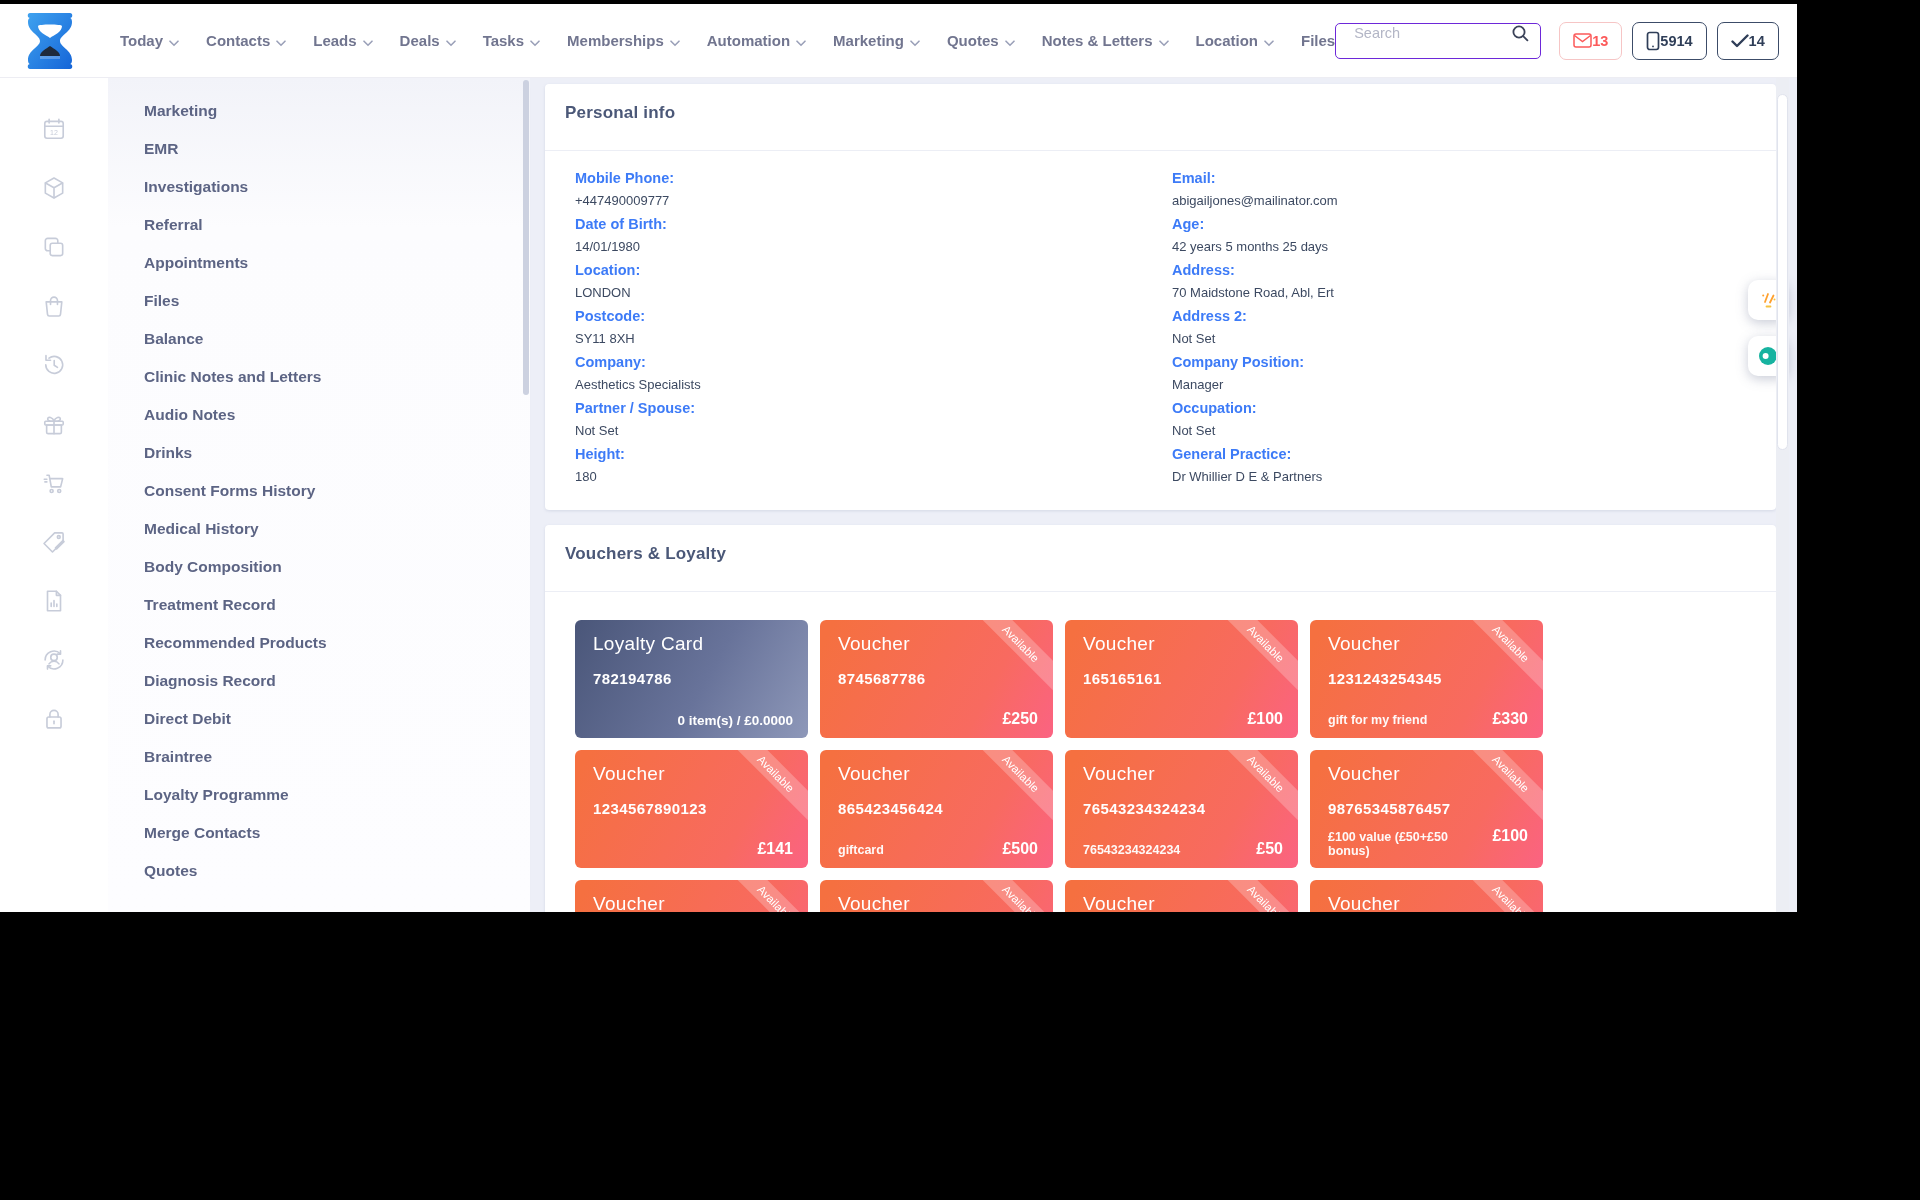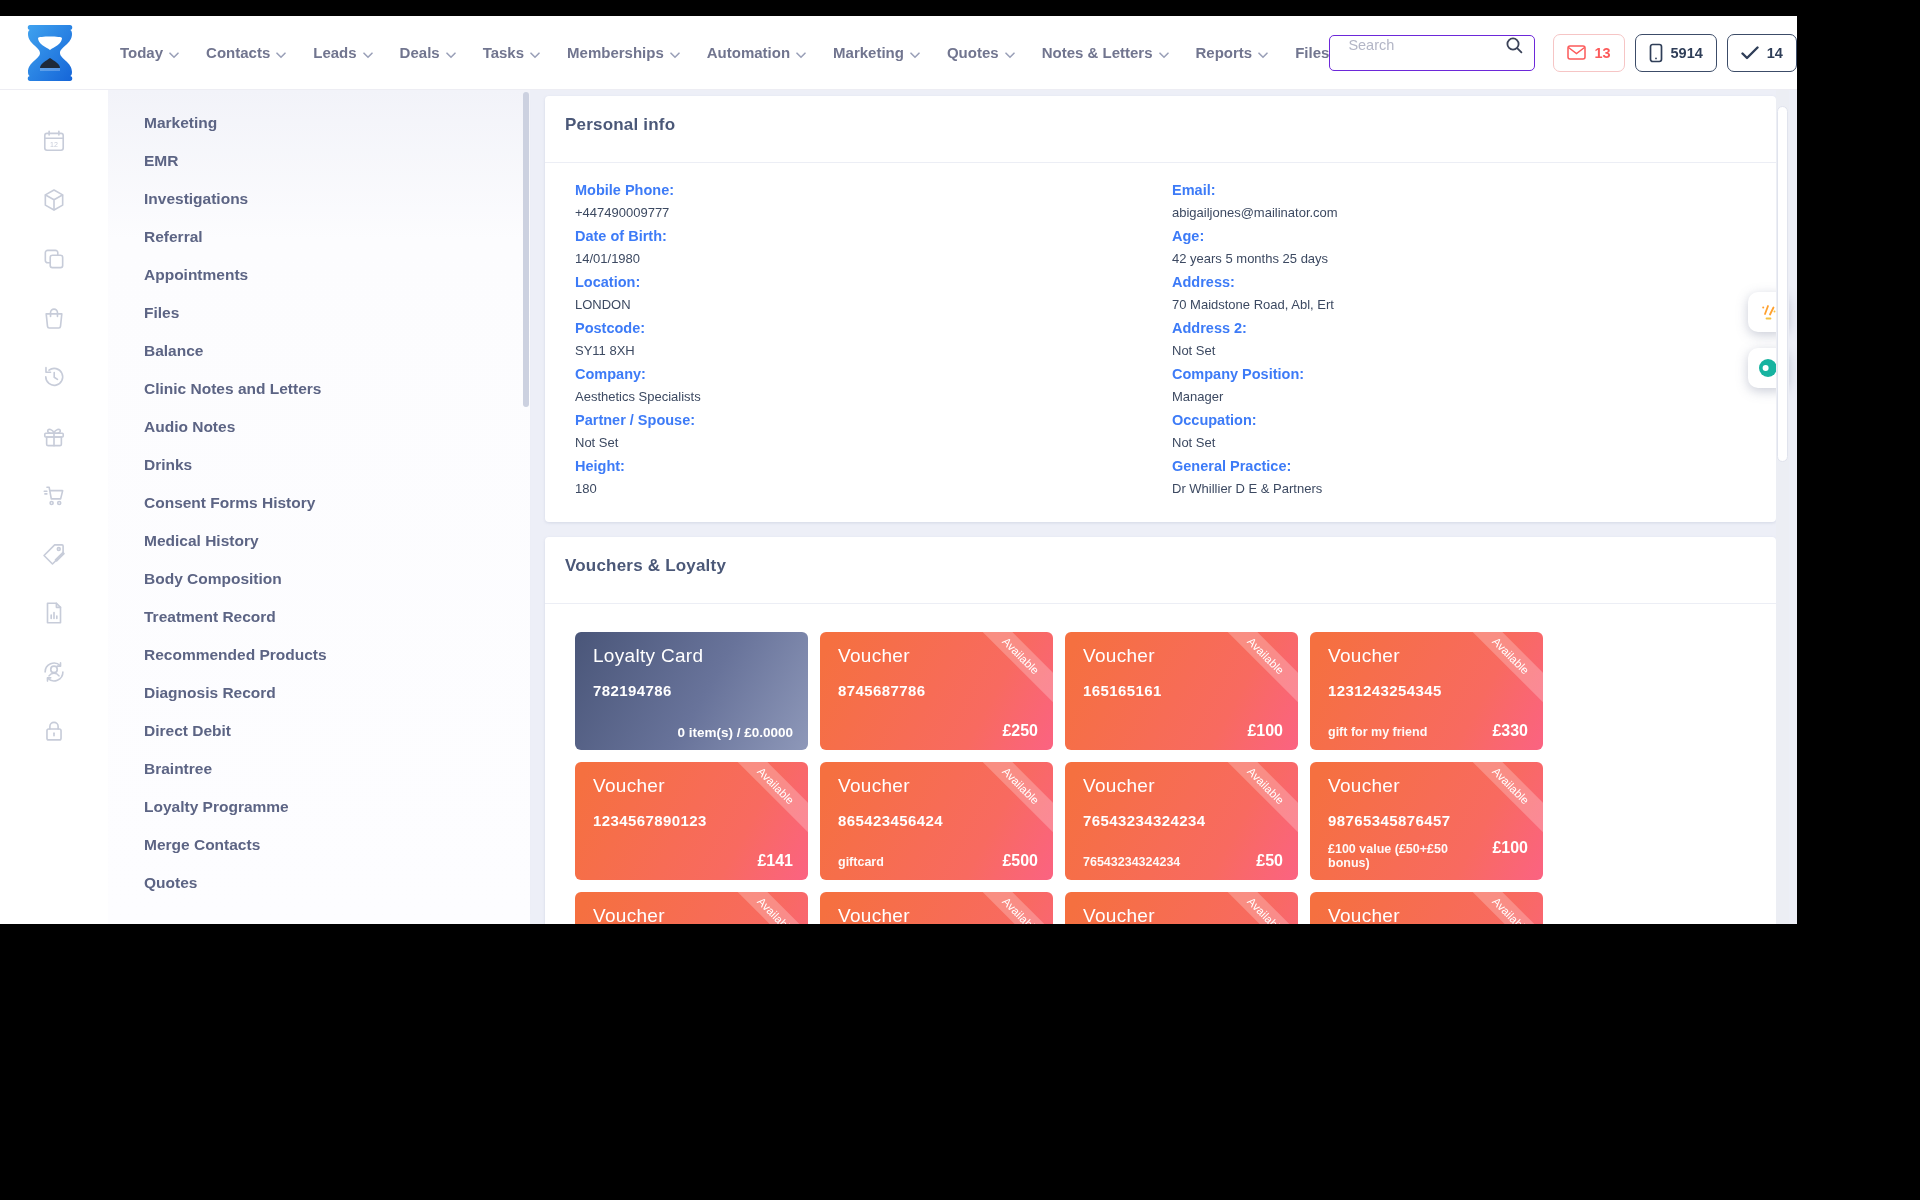--- a/index.html
+++ b/index.html
@@ -1,32 +1,32 @@
 <!DOCTYPE html>
 <html><head>
 <meta charset="utf-8">
 <style>
   html,body{margin:0;padding:0;width:1920px;height:1200px;background:#000;overflow:hidden;
     font-family:"Liberation Sans","DejaVu Sans",sans-serif;-webkit-font-smoothing:antialiased;}
   *{box-sizing:border-box;}
-  .screen{position:absolute;top:16px;left:0;width:1797px;height:908px;background:#fff;overflow:hidden;}
+  .screen{position:absolute;top:4px;left:0;width:1797px;height:908px;background:#fff;overflow:hidden;}
 
   
   .topnav{position:relative;display:flex;align-items:center;height:74px;padding:0 24px;background:#fff;
     border-bottom:1px solid #ededf3;z-index:30;}
   .logo{width:52px;height:58px;margin-right:44px;flex:none;}
   .nav-items{display:flex;align-items:center;gap:27px;list-style:none;margin:0;padding:0;}
   .nav-item{display:flex;align-items:center;gap:6px;font-size:15px;font-weight:600;color:#71758f;cursor:pointer;white-space:nowrap;}
   .chev{display:inline-block;margin-top:2px;}
   .search-box{margin-left:auto;display:flex;align-items:flex-start;width:206px;height:36px;border:1px solid #6d28d9;
     border-radius:5px;padding:0 10px 0 16px;background:#fff;}
   .search-box input{flex:1;border:none;outline:none;font-size:14.5px;color:#3a4258;background:transparent;min-width:0;}
   .search-box input::placeholder{color:#b3b6c6;}
   .badges{display:flex;align-items:center;gap:10px;margin-left:18px;}
-  .badge{display:flex;align-items:center;gap:8px;height:38px;padding:0 13px;border-radius:7px;background:#fff;
+  .badge{display:flex;align-items:center;gap:0;height:38px;padding:0 13px;border-radius:7px;background:#fff;
     font-size:14.5px;font-weight:700;cursor:pointer;}
   .badge.red{border:1px solid #f6c5c5;color:#fc5a5a;}
   .badge.dark{border:1.6px solid #3c4c68;color:#2f3e58;}
 
   
   .body-row{display:flex;height:834px;position:relative;}
   .icon-rail{width:108px;background:#fff;z-index:3;padding-top:21px;display:flex;flex-direction:column;align-items:center;}
   .rail-btn{width:54px;height:59px;display:flex;align-items:center;justify-content:center;cursor:pointer;}
   .rail-btn svg{stroke:#c7ccd9;fill:none;stroke-width:1.5;stroke-linecap:round;stroke-linejoin:round;}
 
@@ -174,21 +174,21 @@
         <li class="nav-item">
           <span>Notes &amp; Letters</span>
           <span class="chev">
             <svg width="10" height="7" viewBox="0 0 10 7">
               <path d="M1 1.2l4 4 4-4" stroke="#9aa0b8" stroke-width="1.6" fill="none" stroke-linecap="round"></path>
             </svg>
           </span>
         </li>
 
         <li class="nav-item">
-          <span>Reports</span>
+          <span>Location</span>
           <span class="chev">
             <svg width="10" height="7" viewBox="0 0 10 7">
               <path d="M1 1.2l4 4 4-4" stroke="#9aa0b8" stroke-width="1.6" fill="none" stroke-linecap="round"></path>
             </svg>
           </span>
         </li>
 
         <li class="nav-item">
           <span>Files</span>
 

